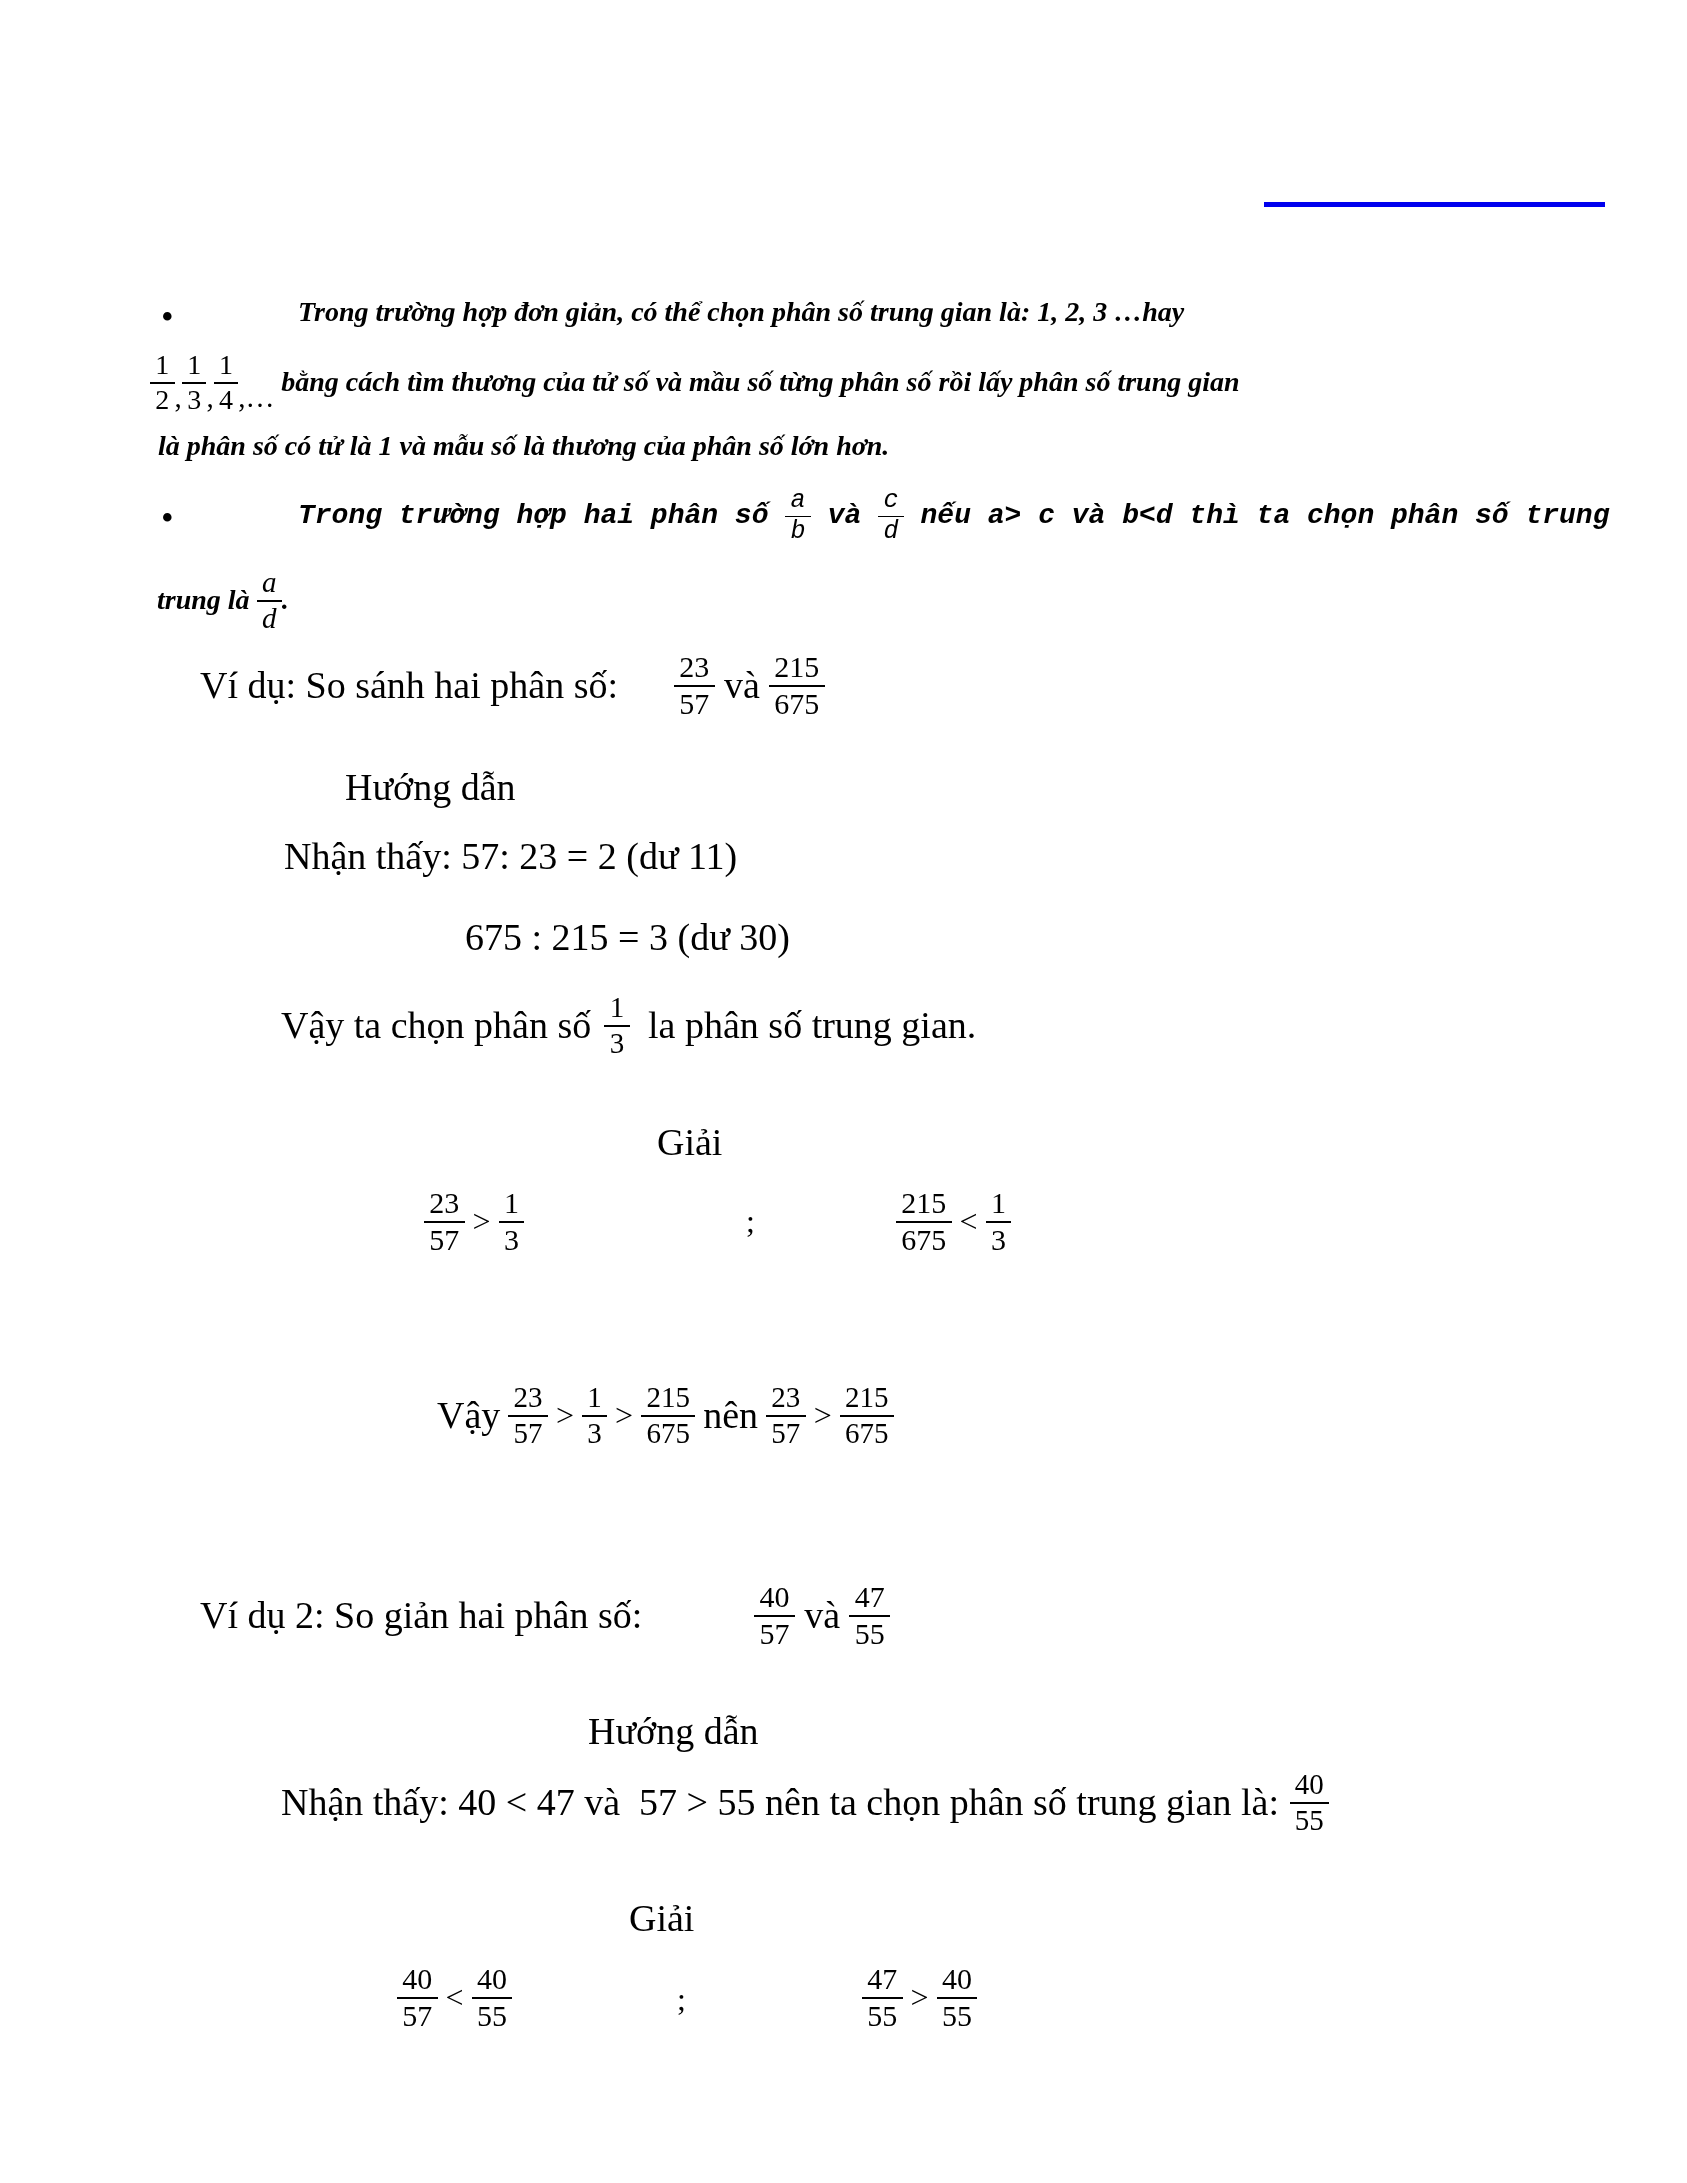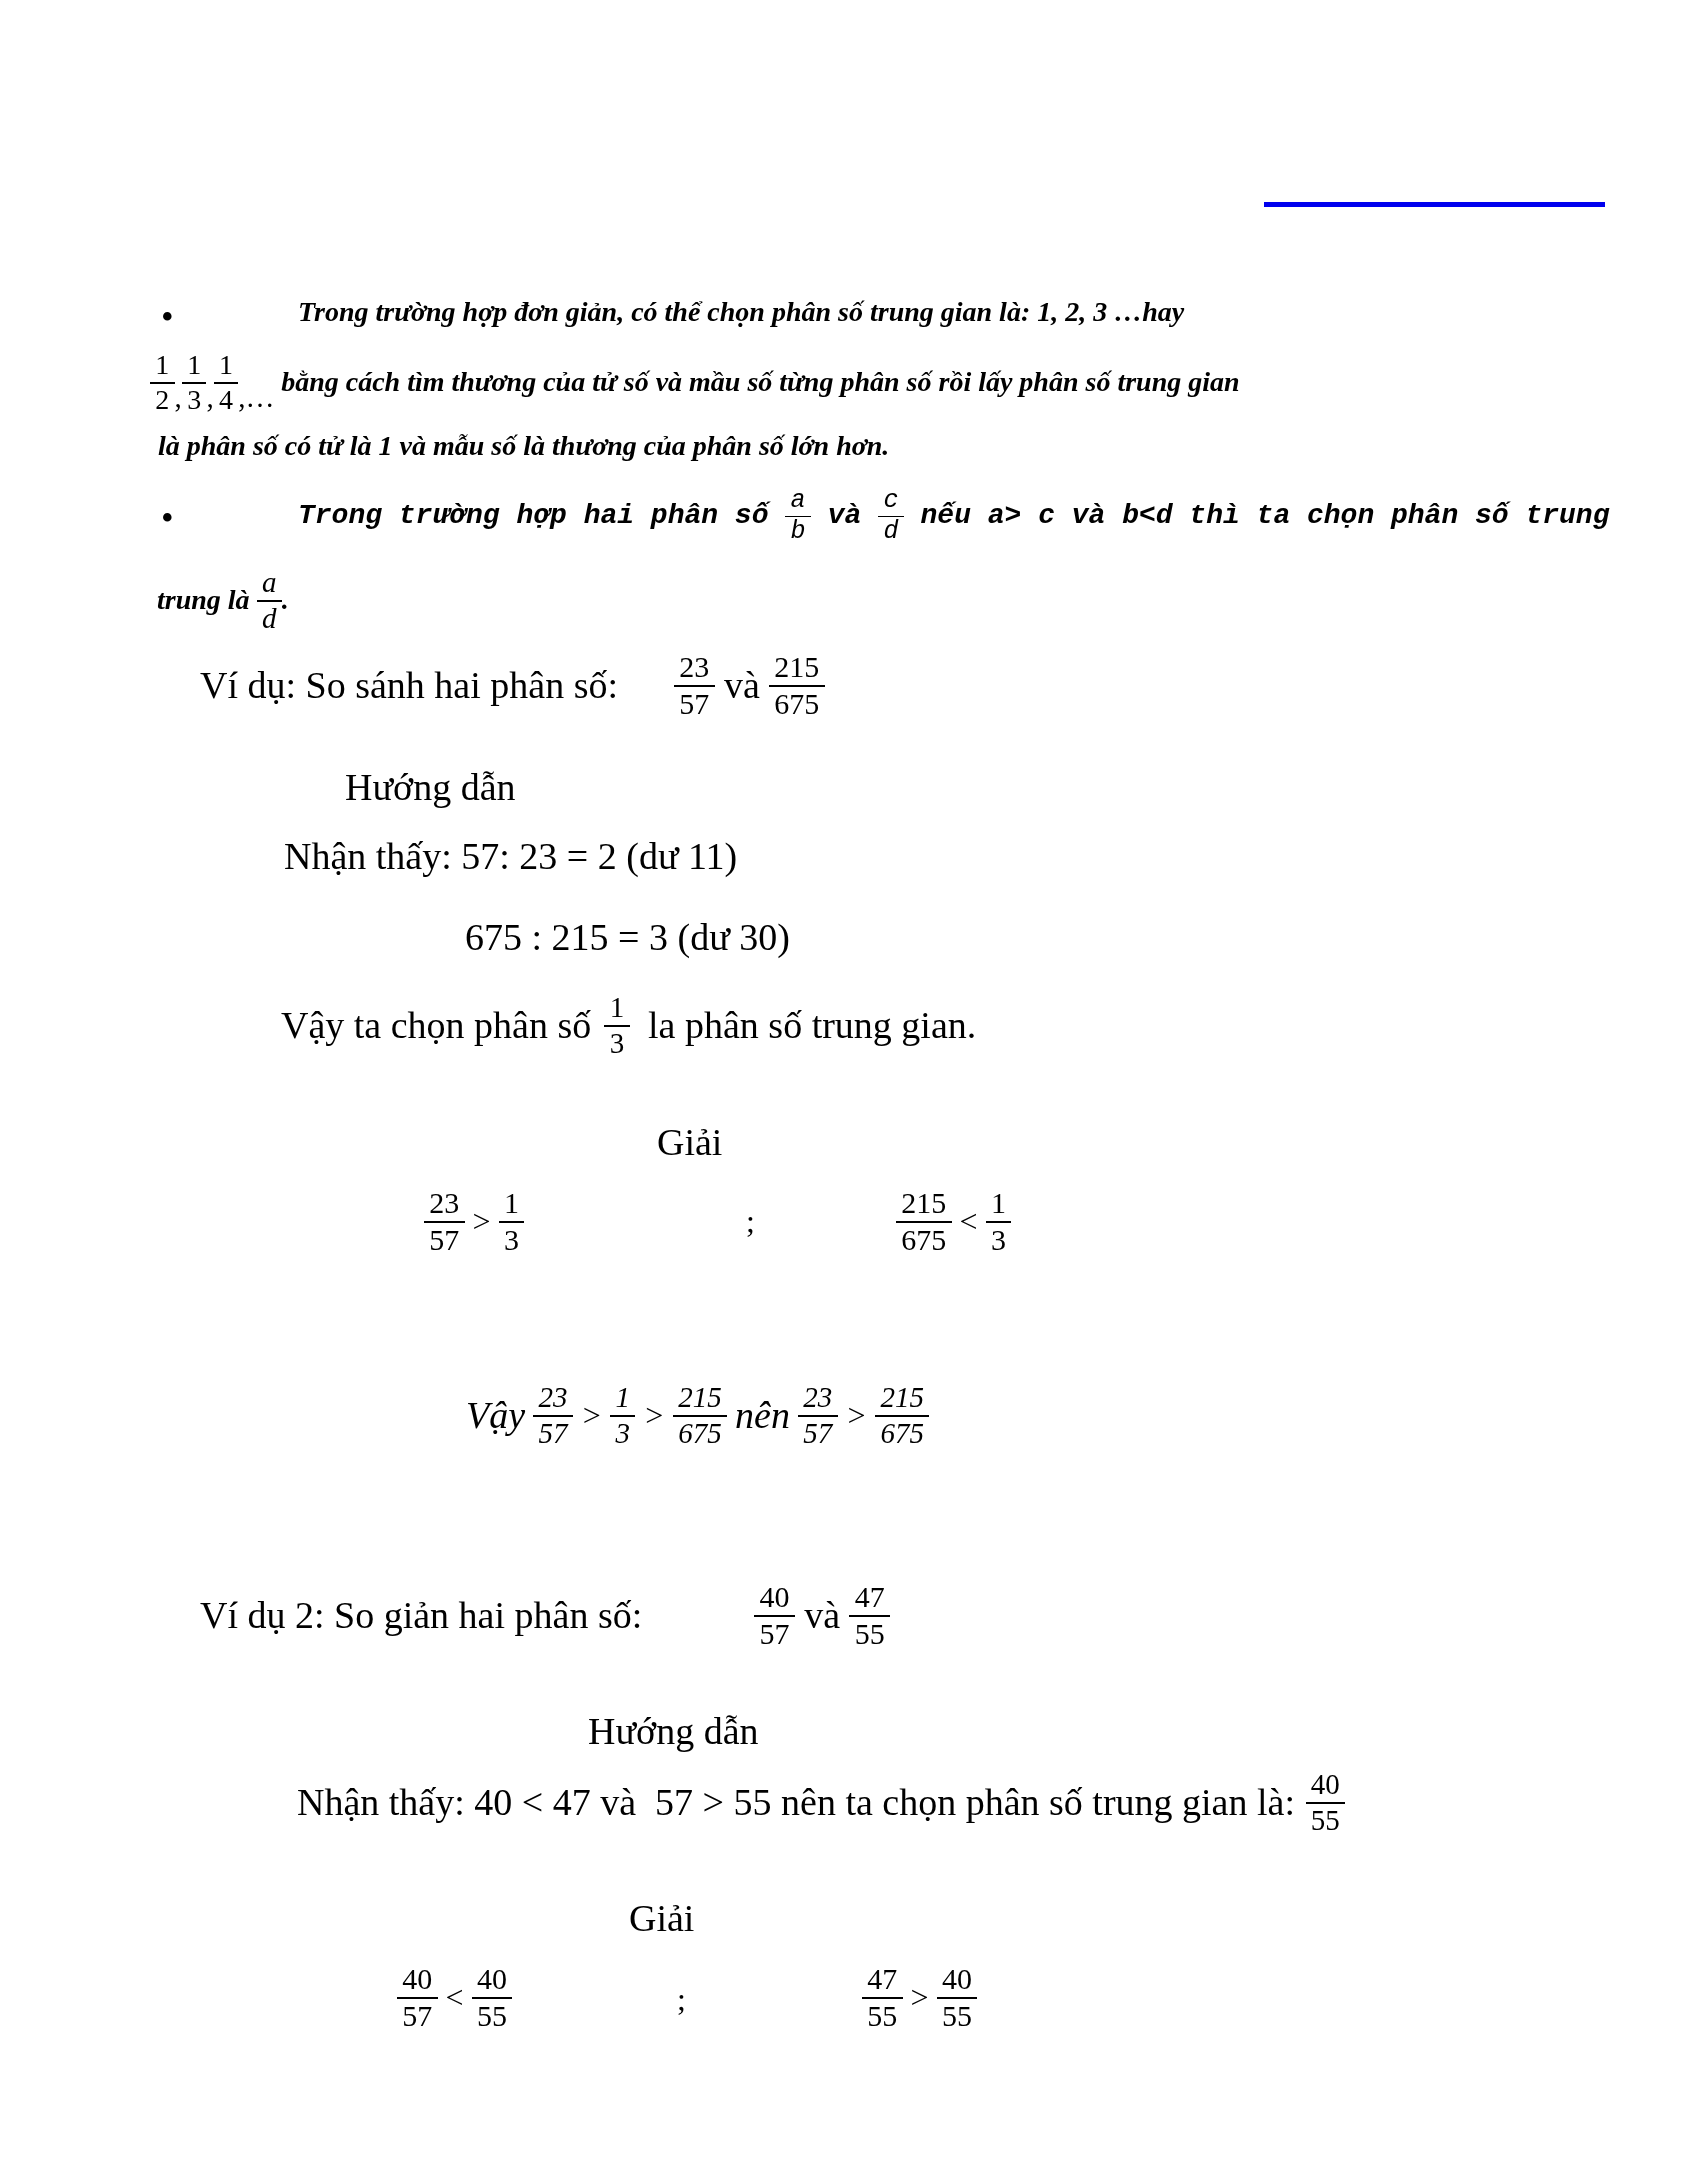--- a/index.html
+++ b/index.html
@@ -140,21 +140,21 @@
       <span class="num">215</span>
       <span class="den">675</span>
     </span>
     <span class="op">&lt;</span>
     <span class="frac f46">
       <span class="num">1</span>
       <span class="den">3</span>
     </span>
   </div>
 
-  <div class="abs row gap12" style="left:466px; top:1381px;font-style:italic;">
+  <div class="abs row gap12" style="left:437px; top:1381px;">
     <span class="txt pre">Vậy</span>
     <span class="frac f44">
       <span class="num">23</span>
       <span class="den">57</span>
     </span>
     <span class="op">&gt;</span>
     <span class="frac f44">
       <span class="num">1</span>
       <span class="den">3</span>
     </span>
@@ -183,21 +183,21 @@
     </span>
     <span class="txt mx14">và</span>
     <span class="frac f46">
       <span class="num">47</span>
       <span class="den">55</span>
     </span>
   </div>
 
   <div class="abs txt" style="left:588px; top:1710px;">Hướng dẫn</div>
 
-  <div class="abs row" style="left:281px; top:1768px;margin-left:16px;">
+  <div class="abs row" style="left:281px; top:1768px;">
     <span class="txt pre">Nhận thấy: 40 &lt; 47 và  57 &gt; 55 nên ta chọn phân số trung gian là:</span>
     <span class="frac f44 ml16">
       <span class="num">40</span>
       <span class="den">55</span>
     </span>
   </div>
 
   <div class="abs txt" style="left:629px; top:1897px;">Giải</div>
 
   <div class="abs row gap12" style="left:397px; top:1962px;">

